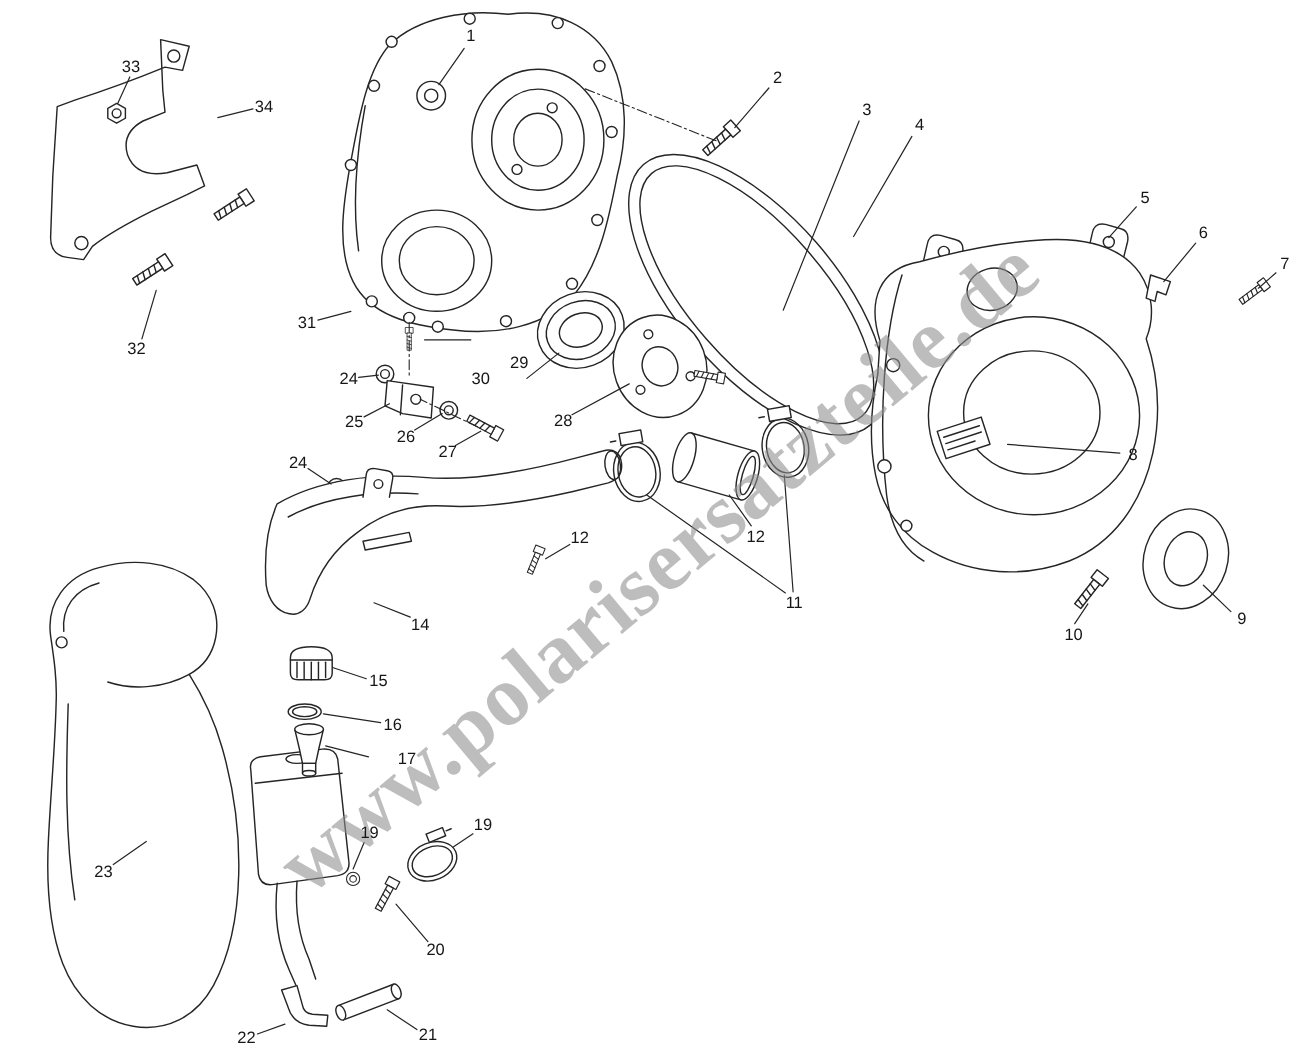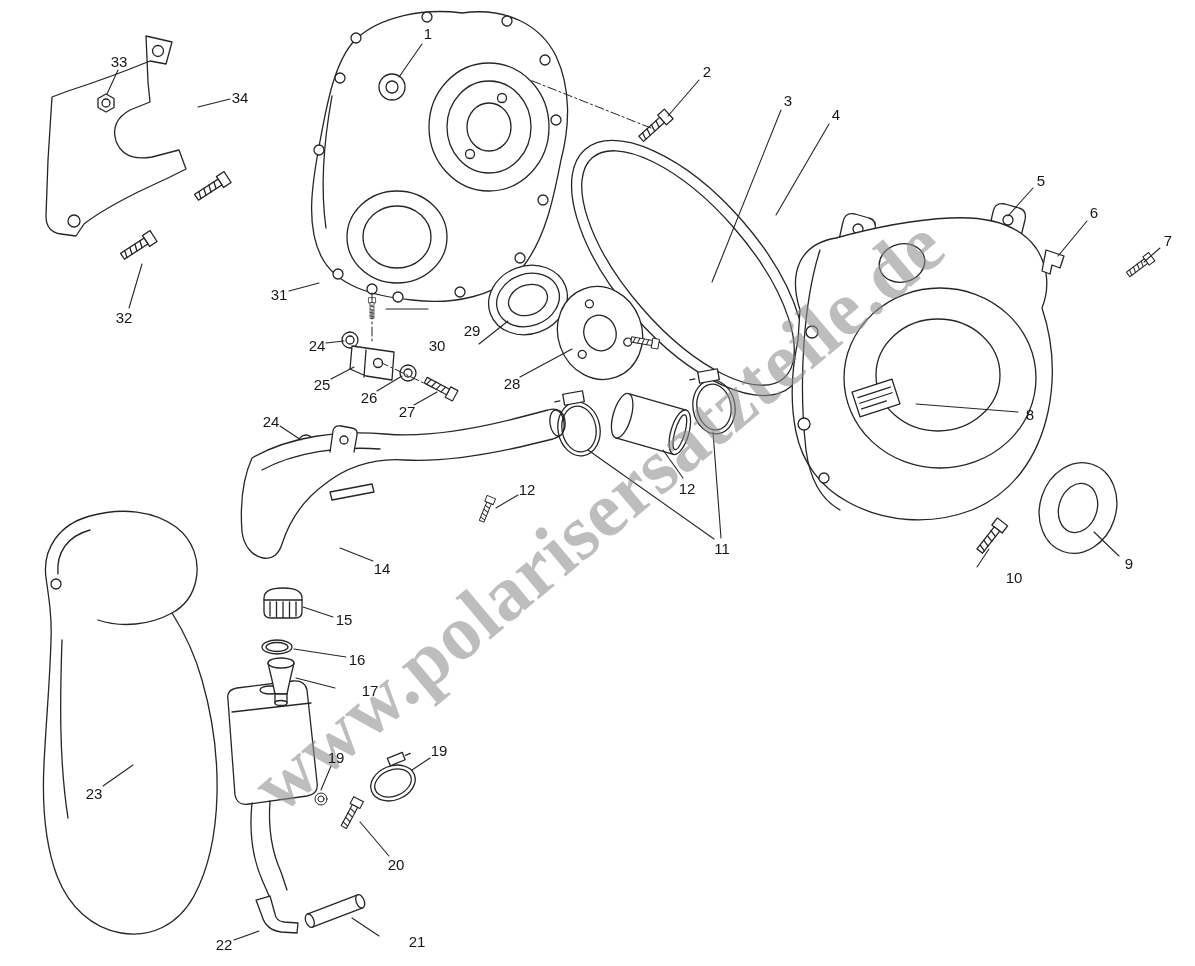--- a/index.html
+++ b/index.html
@@ -280,32 +280,32 @@
   <div class="callout-layer">
       <div class="callout" style="left: 428px; top: 33px;">1</div>
       <div class="callout" style="left: 707px; top: 71px;">2</div>
       <div class="callout" style="left: 788px; top: 100px;">3</div>
       <div class="callout" style="left: 836px; top: 114px;">4</div>
       <div class="callout" style="left: 1041px; top: 180px;">5</div>
       <div class="callout" style="left: 1094px; top: 212px;">6</div>
       <div class="callout" style="left: 1168px; top: 240px;">7</div>
       <div class="callout" style="left: 1030px; top: 414px;">8</div>
       <div class="callout" style="left: 1129px; top: 563px;">9</div>
-      <div class="callout" style="left: 976px; top: 577px; margin-left: 38px;">10</div>
+      <div class="callout" style="left: 976px; top: 577px;">10</div>
       <div class="callout" style="left: 722px; top: 548px;">11</div>
       <div class="callout" style="left: 687px; top: 488px;">12</div>
       <div class="callout" style="left: 527px; top: 489px;">12</div>
       <div class="callout" style="left: 382px; top: 568px;">14</div>
       <div class="callout" style="left: 344px; top: 619px;">15</div>
       <div class="callout" style="left: 357px; top: 659px;">16</div>
       <div class="callout" style="left: 346px; top: 690px; margin-left: 24px;">17</div>
       <div class="callout" style="left: 336px; top: 757px;">19</div>
       <div class="callout" style="left: 439px; top: 750px;">19</div>
       <div class="callout" style="left: 396px; top: 864px;">20</div>
-      <div class="callout" style="left: 389px; top: 941px; margin-left: 28px;">21</div>
+      <div class="callout" style="left: 389px; top: 941px;">21</div>
       <div class="callout" style="left: 224px; top: 944px;">22</div>
       <div class="callout" style="left: 94px; top: 793px;">23</div>
       <div class="callout" style="left: 317px; top: 345px;">24</div>
       <div class="callout" style="left: 322px; top: 384px;">25</div>
       <div class="callout" style="left: 369px; top: 397px;">26</div>
       <div class="callout" style="left: 407px; top: 411px;">27</div>
       <div class="callout" style="left: 271px; top: 421px;">24</div>
       <div class="callout" style="left: 512px; top: 383px;">28</div>
       <div class="callout" style="left: 472px; top: 330px;">29</div>
       <div class="callout" style="left: 437px; top: 309px; margin-top: 36px;">30</div>

